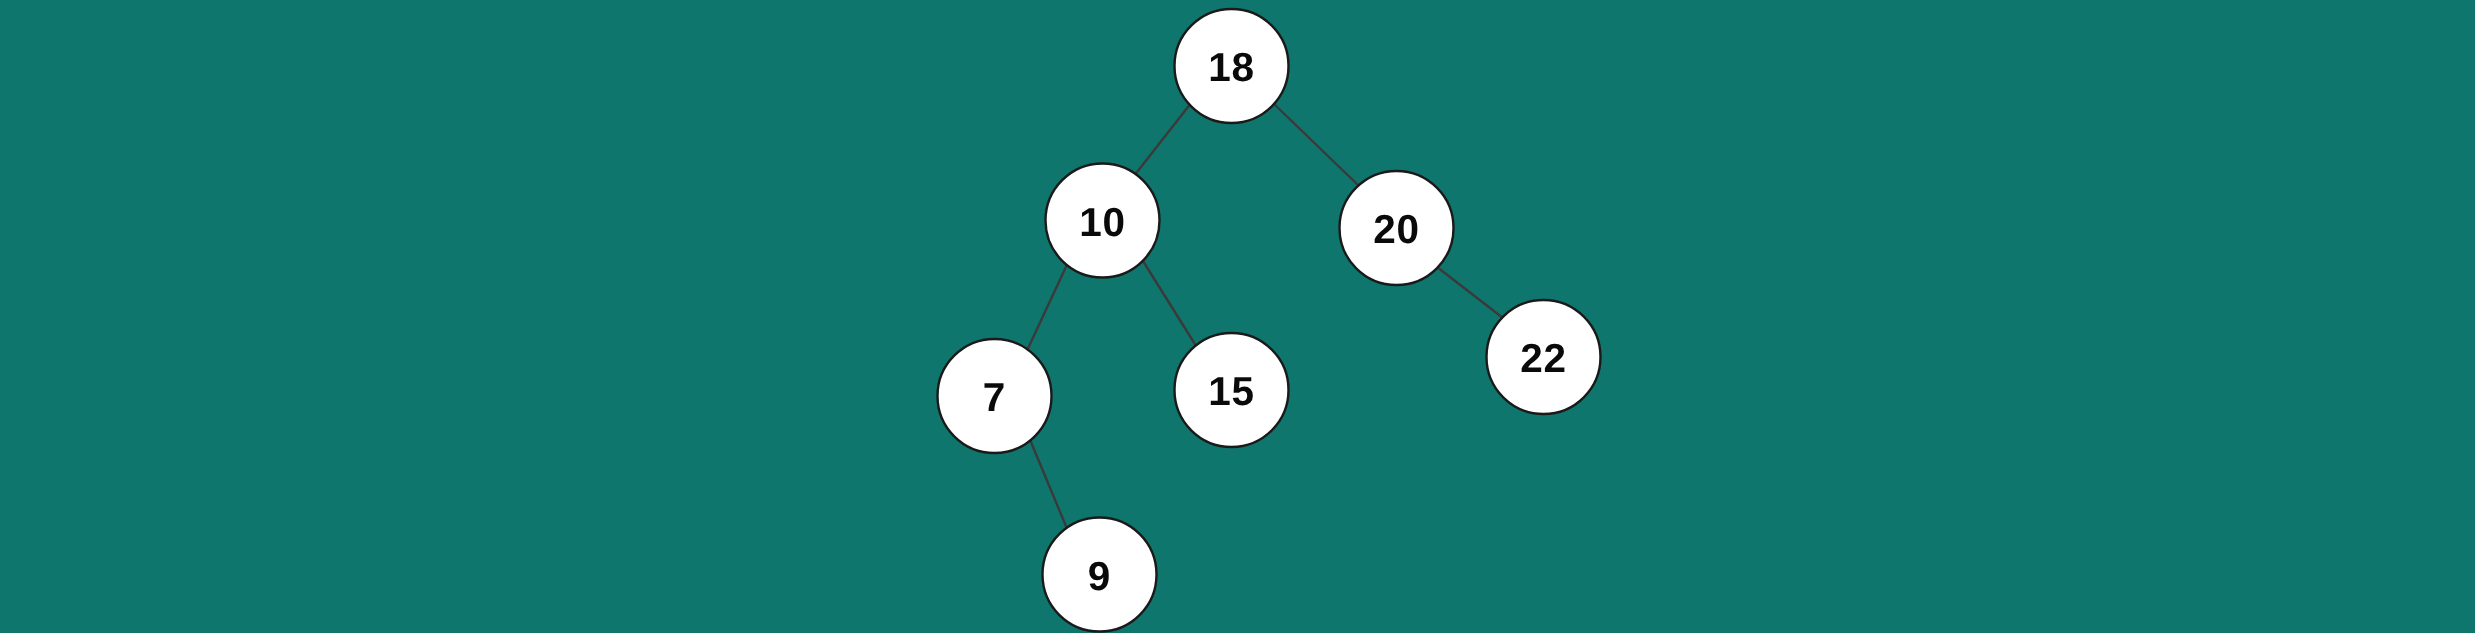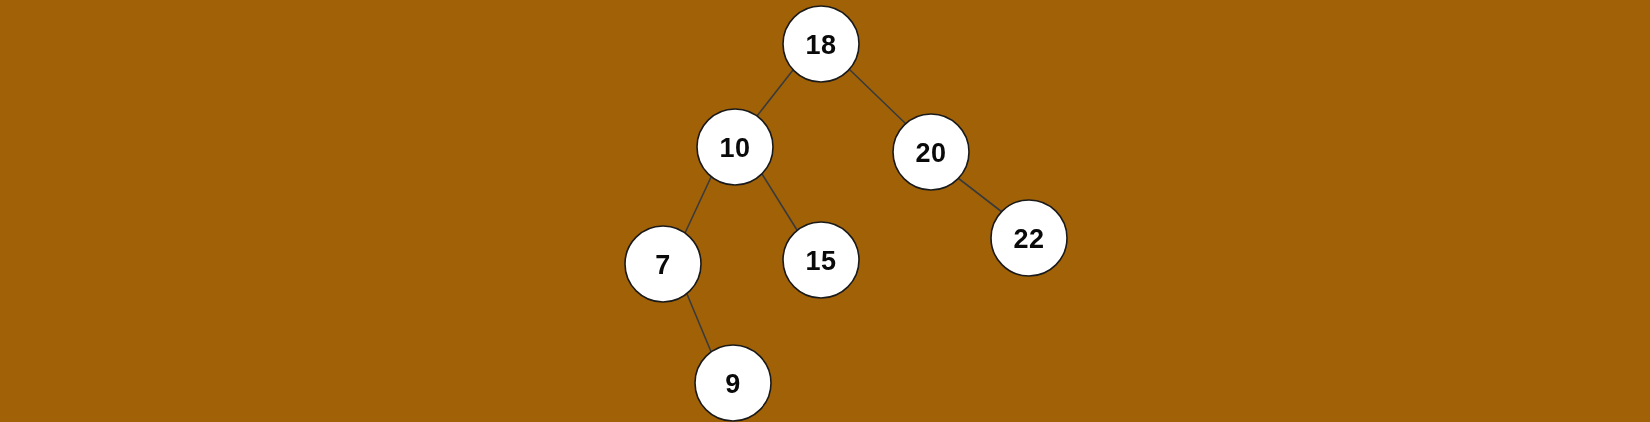--- a/index.html
+++ b/index.html
@@ -11,21 +11,21 @@
   body {
     width: 1650px;
     height: 422px;
     overflow: hidden;
     font-family: "Liberation Sans", "DejaVu Sans", sans-serif;
   }
   #tree-canvas {
     position: relative;
     width: 1650px;
     height: 422px;
-    background: #a16207;
+    background: #0f766e;
   }
   #tree-svg {
     position: absolute;
     left: 0;
     top: 0;
     width: 1650px;
     height: 422px;
     display: block;
   }
   .node-circle {

